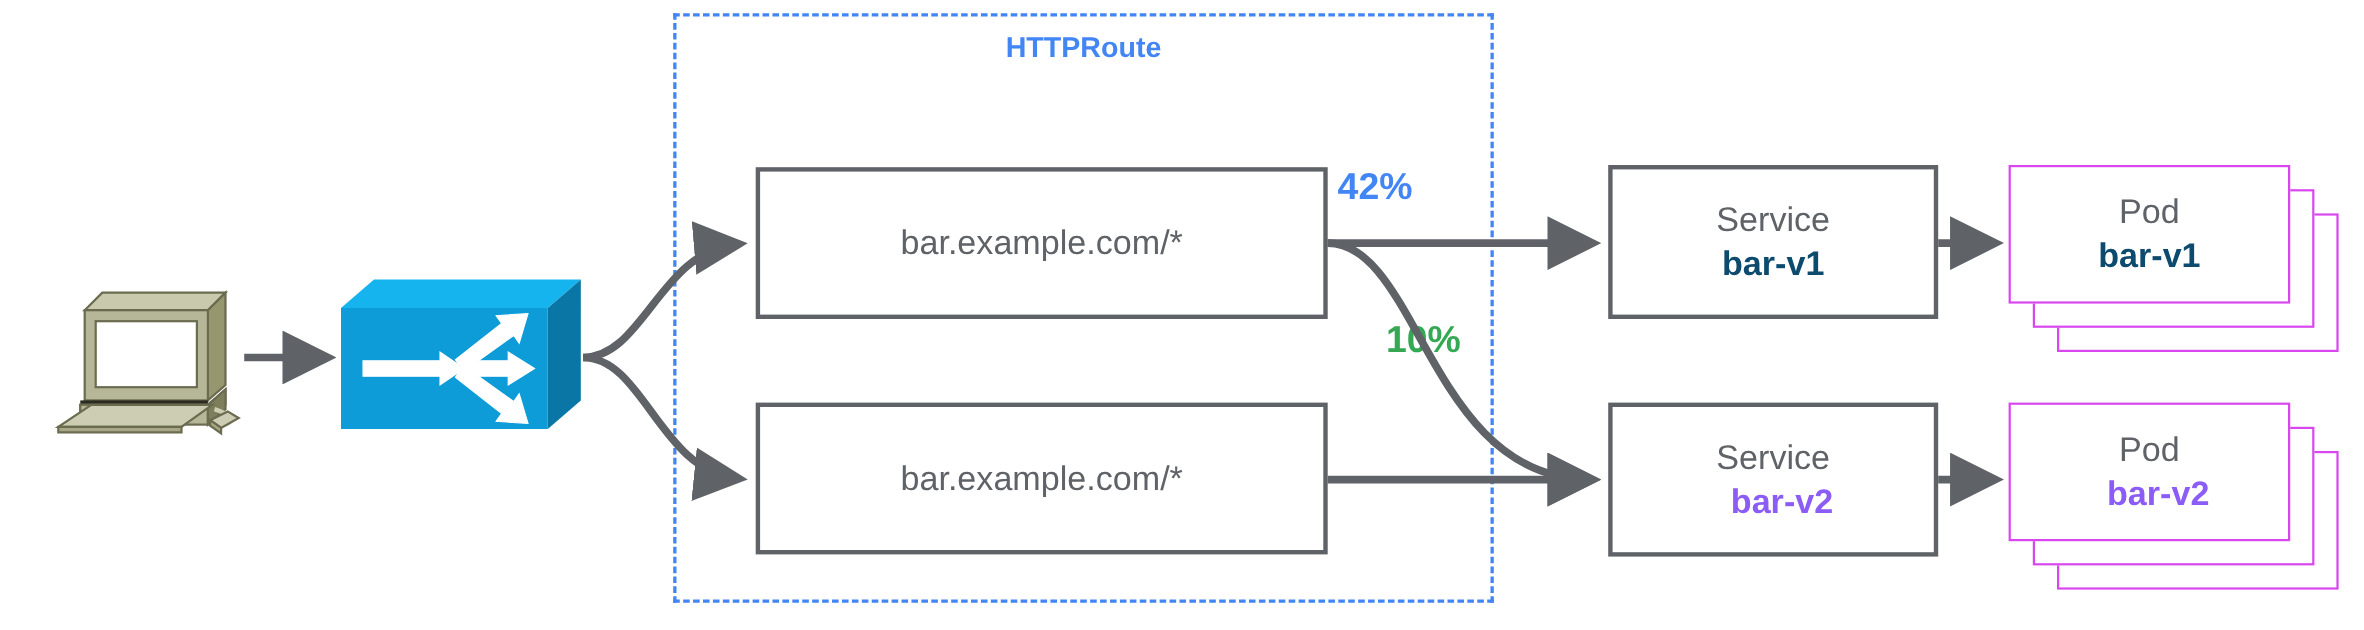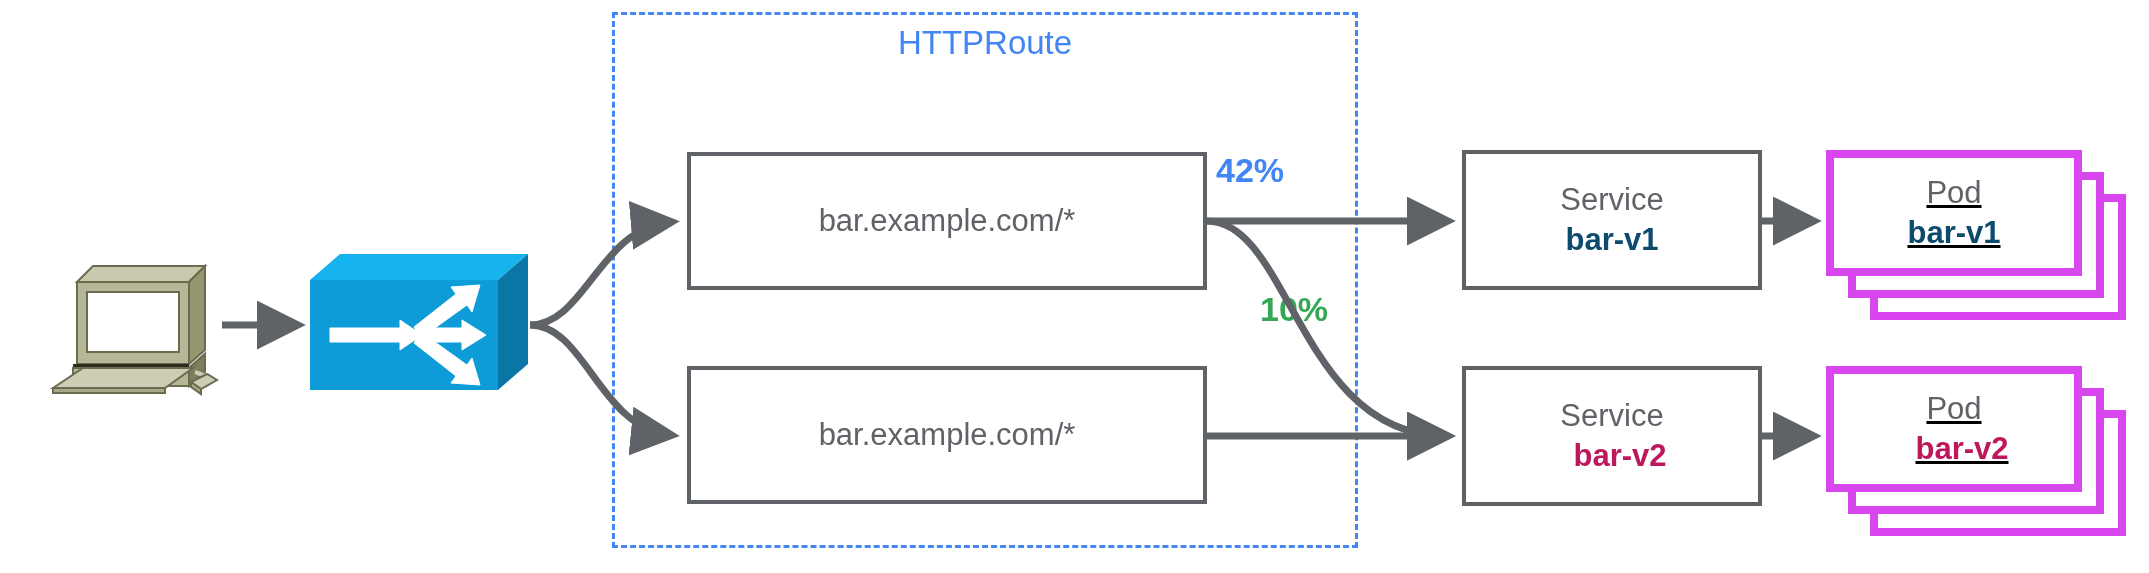--- a/index.html
+++ b/index.html
@@ -10,48 +10,48 @@
   }
   #stage{position:relative;width:2149px;height:573px;}
   .abs{position:absolute;}
 
   
   .lbl-lb{
     font-size:36px;font-weight:700;color:#5f6368;letter-spacing:.2px;
     white-space:nowrap;
   }
   .route-title{
-    font-size:33px;font-weight:400;color:#4285f4;white-space:nowrap;text-align:center;
+    font-size:26px;font-weight:700;color:#4285f4;white-space:nowrap;text-align:center;
     line-height:42px;
   }
   .pct{
     font-size:34px;font-weight:700;white-space:nowrap;
   }
   .pct.blue{color:#4285f4;}
   .pct.green{color:#34a853;}
 
   .box{
     box-sizing:border-box;
     border:4px solid #5f6368;
     background:#ffffff;
     display:flex;align-items:center;justify-content:center;
     flex-direction:column;
   }
   .box-line{
     font-size:31px;color:#5f6368;font-weight:400;white-space:nowrap;
     line-height:40px;text-align:center;
   }
   .box-line.bold-blue{font-weight:700;color:#0c4a6e;}
-  .box-line.bold-green{font-weight:700;color:#be185d;margin-left:16px;}
+  .box-line.bold-green{font-weight:700;color:#8b5cf6;margin-left:16px;}
 
   
   .stack{position:absolute;}
   .stack .card{
     position:absolute;box-sizing:border-box;
-    border:8px solid #d946ef;background:#ffffff;text-decoration:underline;
+    border:2px solid #d946ef;background:#ffffff;
   }
 
   svg{position:absolute;left:0;top:0;overflow:visible;}
   .noselect{user-select:none;}
 </style>
 </head>
 <body>
 
 <div id="stage">
 

